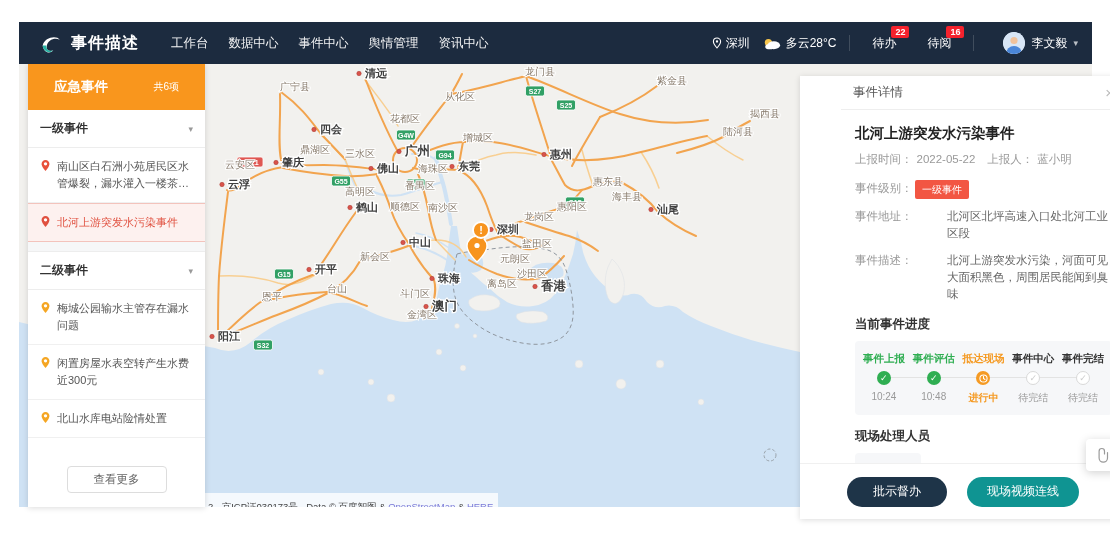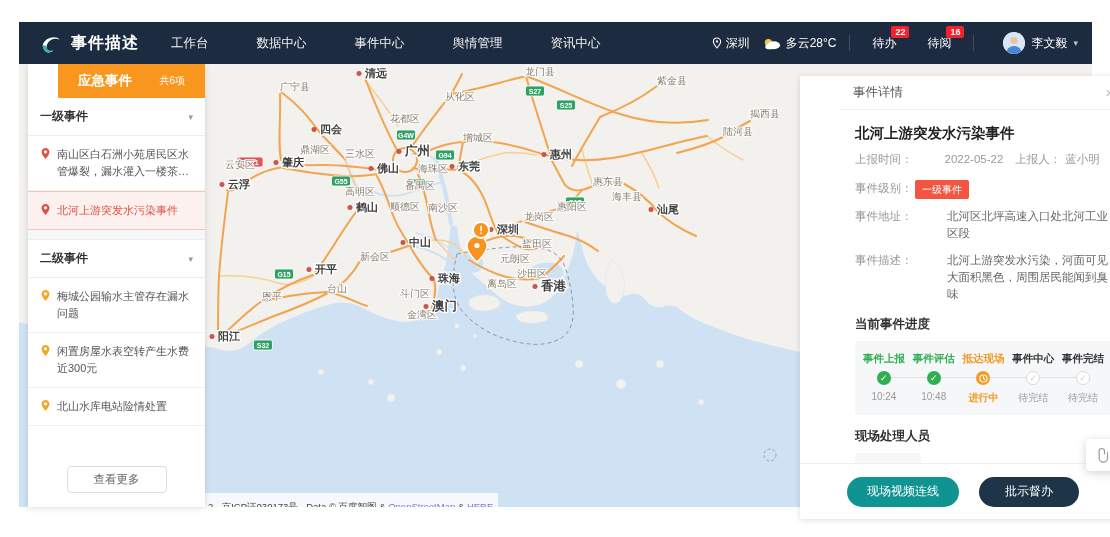--- a/index.html
+++ b/index.html
@@ -3,21 +3,21 @@
 <meta charset="utf-8">
 <style>
   * { margin:0; padding:0; box-sizing:border-box; }
   html,body { width:1110px; height:537px; background:#ffffff; font-family:"Liberation Sans","DejaVu Sans",sans-serif; overflow:hidden; }
   .app { position:absolute; left:19px; top:22px; width:1073px; height:485px; background:#fff; }
 
   
   .navbar { position:absolute; top:0; left:0; right:0; height:42px; background:#1c2b3f; display:flex; align-items:center; color:#fff; z-index:30; }
   .brand { display:flex; align-items:center; gap:8px; padding:0 22px 0 18px; cursor:pointer; }
   .brand-name { font-size:16px; font-weight:700; letter-spacing:1px; white-space:nowrap; }
-  .nav-menu { display:flex; gap:48px; margin-left:10px; }
+  .nav-menu { display:flex; gap:20px; margin-left:10px; }
   .nav-item { font-size:12.5px; opacity:.94; cursor:pointer; white-space:nowrap; }
   .nav-right { margin-left:auto; display:flex; align-items:center; gap:13px; padding-right:14px; font-size:12px; }
   .nav-loc { display:flex; align-items:center; gap:4px; }
   .nav-weather { display:flex; align-items:center; gap:5px; }
   .nav-divider { width:1px; height:16px; background:rgba(255,255,255,.16); }
   .nav-badge-item { position:relative; height:42px; display:flex; align-items:center; padding:0 9px; cursor:pointer; }
   .badge-count { position:absolute; top:4px; right:-4px; background:#f5222d; color:#fff; font-size:9px; font-weight:700; line-height:12px; height:12px; padding:0 4px; border-radius:2px; }
   .user { display:flex; align-items:center; gap:6px; cursor:pointer;padding-left:16px; }
   .avatar { width:22px; height:22px; border-radius:50%; overflow:hidden; background:#d8e6f6; flex:0 0 auto; }
   .user-caret { font-size:9px; opacity:.7; }
@@ -30,21 +30,21 @@
   .dlabel { font-size:10px; fill:#86796a; paint-order:stroke; stroke:#ffffff; stroke-width:2px; }
   .slabel { font-size:7px; font-weight:700; fill:#ffffff; }
   .shield.expwy { fill:#31a065; stroke:#fff; stroke-width:.8; }
   .shield.national { fill:#df5853; stroke:#fff; stroke-width:.8; }
   .citydot { fill:#d9534a; stroke:#a8372f; stroke-width:.5; }
   .attribution { position:absolute; left:184px; bottom:0; height:14px; line-height:14px; background:rgba(255,255,255,.78); font-size:9.5px; color:#444; padding:7px 5px; white-space:nowrap; }
   .attribution a { color:#7b7bd8; text-decoration:none; cursor:pointer; }
 
   
   .sidebar { position:absolute; left:9px; top:42px; width:177px; height:443px; background:#fff; z-index:20; box-shadow:0 1px 6px rgba(0,0,0,.14); display:flex; flex-direction:column; }
-  .sidebar-header { height:34px; background:#f9961d; color:#fff; display:flex; align-items:center; justify-content:space-between; padding:0 20px; flex:0 0 auto;margin-left:30px; }
+  .sidebar-header { height:46px; background:#f9961d; color:#fff; display:flex; align-items:center; justify-content:space-between; padding:0 26px; flex:0 0 auto; }
   .sidebar-title { font-size:13.5px; font-weight:700; }
   .sidebar-count { font-size:10px; }
   .event-list { flex:1 1 auto; overflow:hidden; }
   .group-header { display:flex; justify-content:space-between; align-items:center; padding:10px 12px; border-bottom:1px solid #ededed; cursor:pointer; }
   .group-label { font-size:12px; color:#333; font-weight:600; }
   .caret { color:#999; font-size:9px; }
   .event-item { display:flex; gap:6px; padding:10px 8px 10px 12px; border-bottom:1px solid #f0f0f0; cursor:pointer; align-items:flex-start; }
   .pin { flex:0 0 auto; margin-top:1px; display:inline-flex; }
   .lv1 { color:#e8503a; } .lv2 { color:#f5a623; }
   .event-text { font-size:11px; color:#555; line-height:1.55; display:-webkit-box; -webkit-line-clamp:2; -webkit-box-orient:vertical; overflow:hidden; }
@@ -57,21 +57,21 @@
 
   
   .detail-panel { position:absolute; left:781px; top:54px; width:326px; height:443px; background:#fff; z-index:20; box-shadow:0 1px 6px rgba(0,0,0,.14);padding-left:41px; }
   .panel-header { height:34px; display:flex; align-items:center; justify-content:space-between; padding:0 12px; border-bottom:1px solid #eee; }
   .panel-title { font-size:12.5px; color:#555; }
   .close-btn { color:#bbb; font-size:15px; cursor:pointer; line-height:1; }
   .panel-body { padding:12px 14px 0; height:353px; overflow:hidden; }
   .event-title { font-size:14.5px; font-weight:700; color:#222; margin:2px 0 9px; }
   .event-meta { font-size:11.5px; color:#999; margin-bottom:13px; }
   .event-meta span { margin-right:4px; }
-  .event-meta .gap { margin-right:12px;margin-left:28px; }
+  .event-meta .gap { margin-right:12px; }
   .field-row { display:flex; font-size:11.5px; margin-bottom:9px; line-height:1.5; align-items:flex-start; }
   .field-label { color:#999; flex:0 0 60px; }
   .field-value { color:#666; flex:1;margin-left:32px; }
   .level-badge { background:#f25643; color:#fff; font-size:10px; padding:2px 7px; border-radius:2px; }
   .section-title { font-size:12.5px; color:#333; font-weight:600; margin:13px 0 8px; }
   .progress-box { background:#f6f7f9; border-radius:4px; padding:11px 4px 10px; }
   .steps { display:flex; position:relative; }
   .steps-line { position:absolute; top:25px; left:10%; right:10%; height:1px; background:#e3e3e3; }
   .step { flex:1; text-align:center; position:relative; }
   .step-name { font-size:10.5px; font-weight:700; margin-bottom:5px; white-space:nowrap; }
@@ -482,22 +482,22 @@
             <div class="staff-avatar"><svg viewBox="0 0 36 36" width="36" height="36">
                 <circle cx="18" cy="18" r="18" fill="#e9edf1"></circle>
                 <path d="M10.5 16a7.5 7.5 0 0 1 15 0z" fill="#3a78c9"></path>
                 <circle cx="18" cy="18.5" r="4.6" fill="#f0c29c"></circle>
                 <path d="M8 33a10 10 0 0 1 20 0z" fill="#4a86d8"></path>
               </svg></div>
           </div>
         </div>
     </div>
     <div class="panel-footer">
+      <button class="btn btn-approve">批示督办</button>
       <button class="btn btn-video">现场视频连线</button>
-      <button class="btn btn-approve">批示督办</button>
     </div>
     <div class="float-tool">
       <span style="display:inline-flex;">
         <svg width="16" height="16" viewBox="0 0 16 16">
             <path d="M10.5,7 V4.2 a2.7,2.7 0 0 0 -5.4,0 V11 a4.2,4.2 0 0 0 8.4,0 V5.5" fill="none" stroke="#9a9a9a" stroke-width="1.2" stroke-linecap="round"></path>
           </svg>
       </span>
     </div>
     <div class="scroll-track"></div>
     <div class="scroll-thumb"></div>

